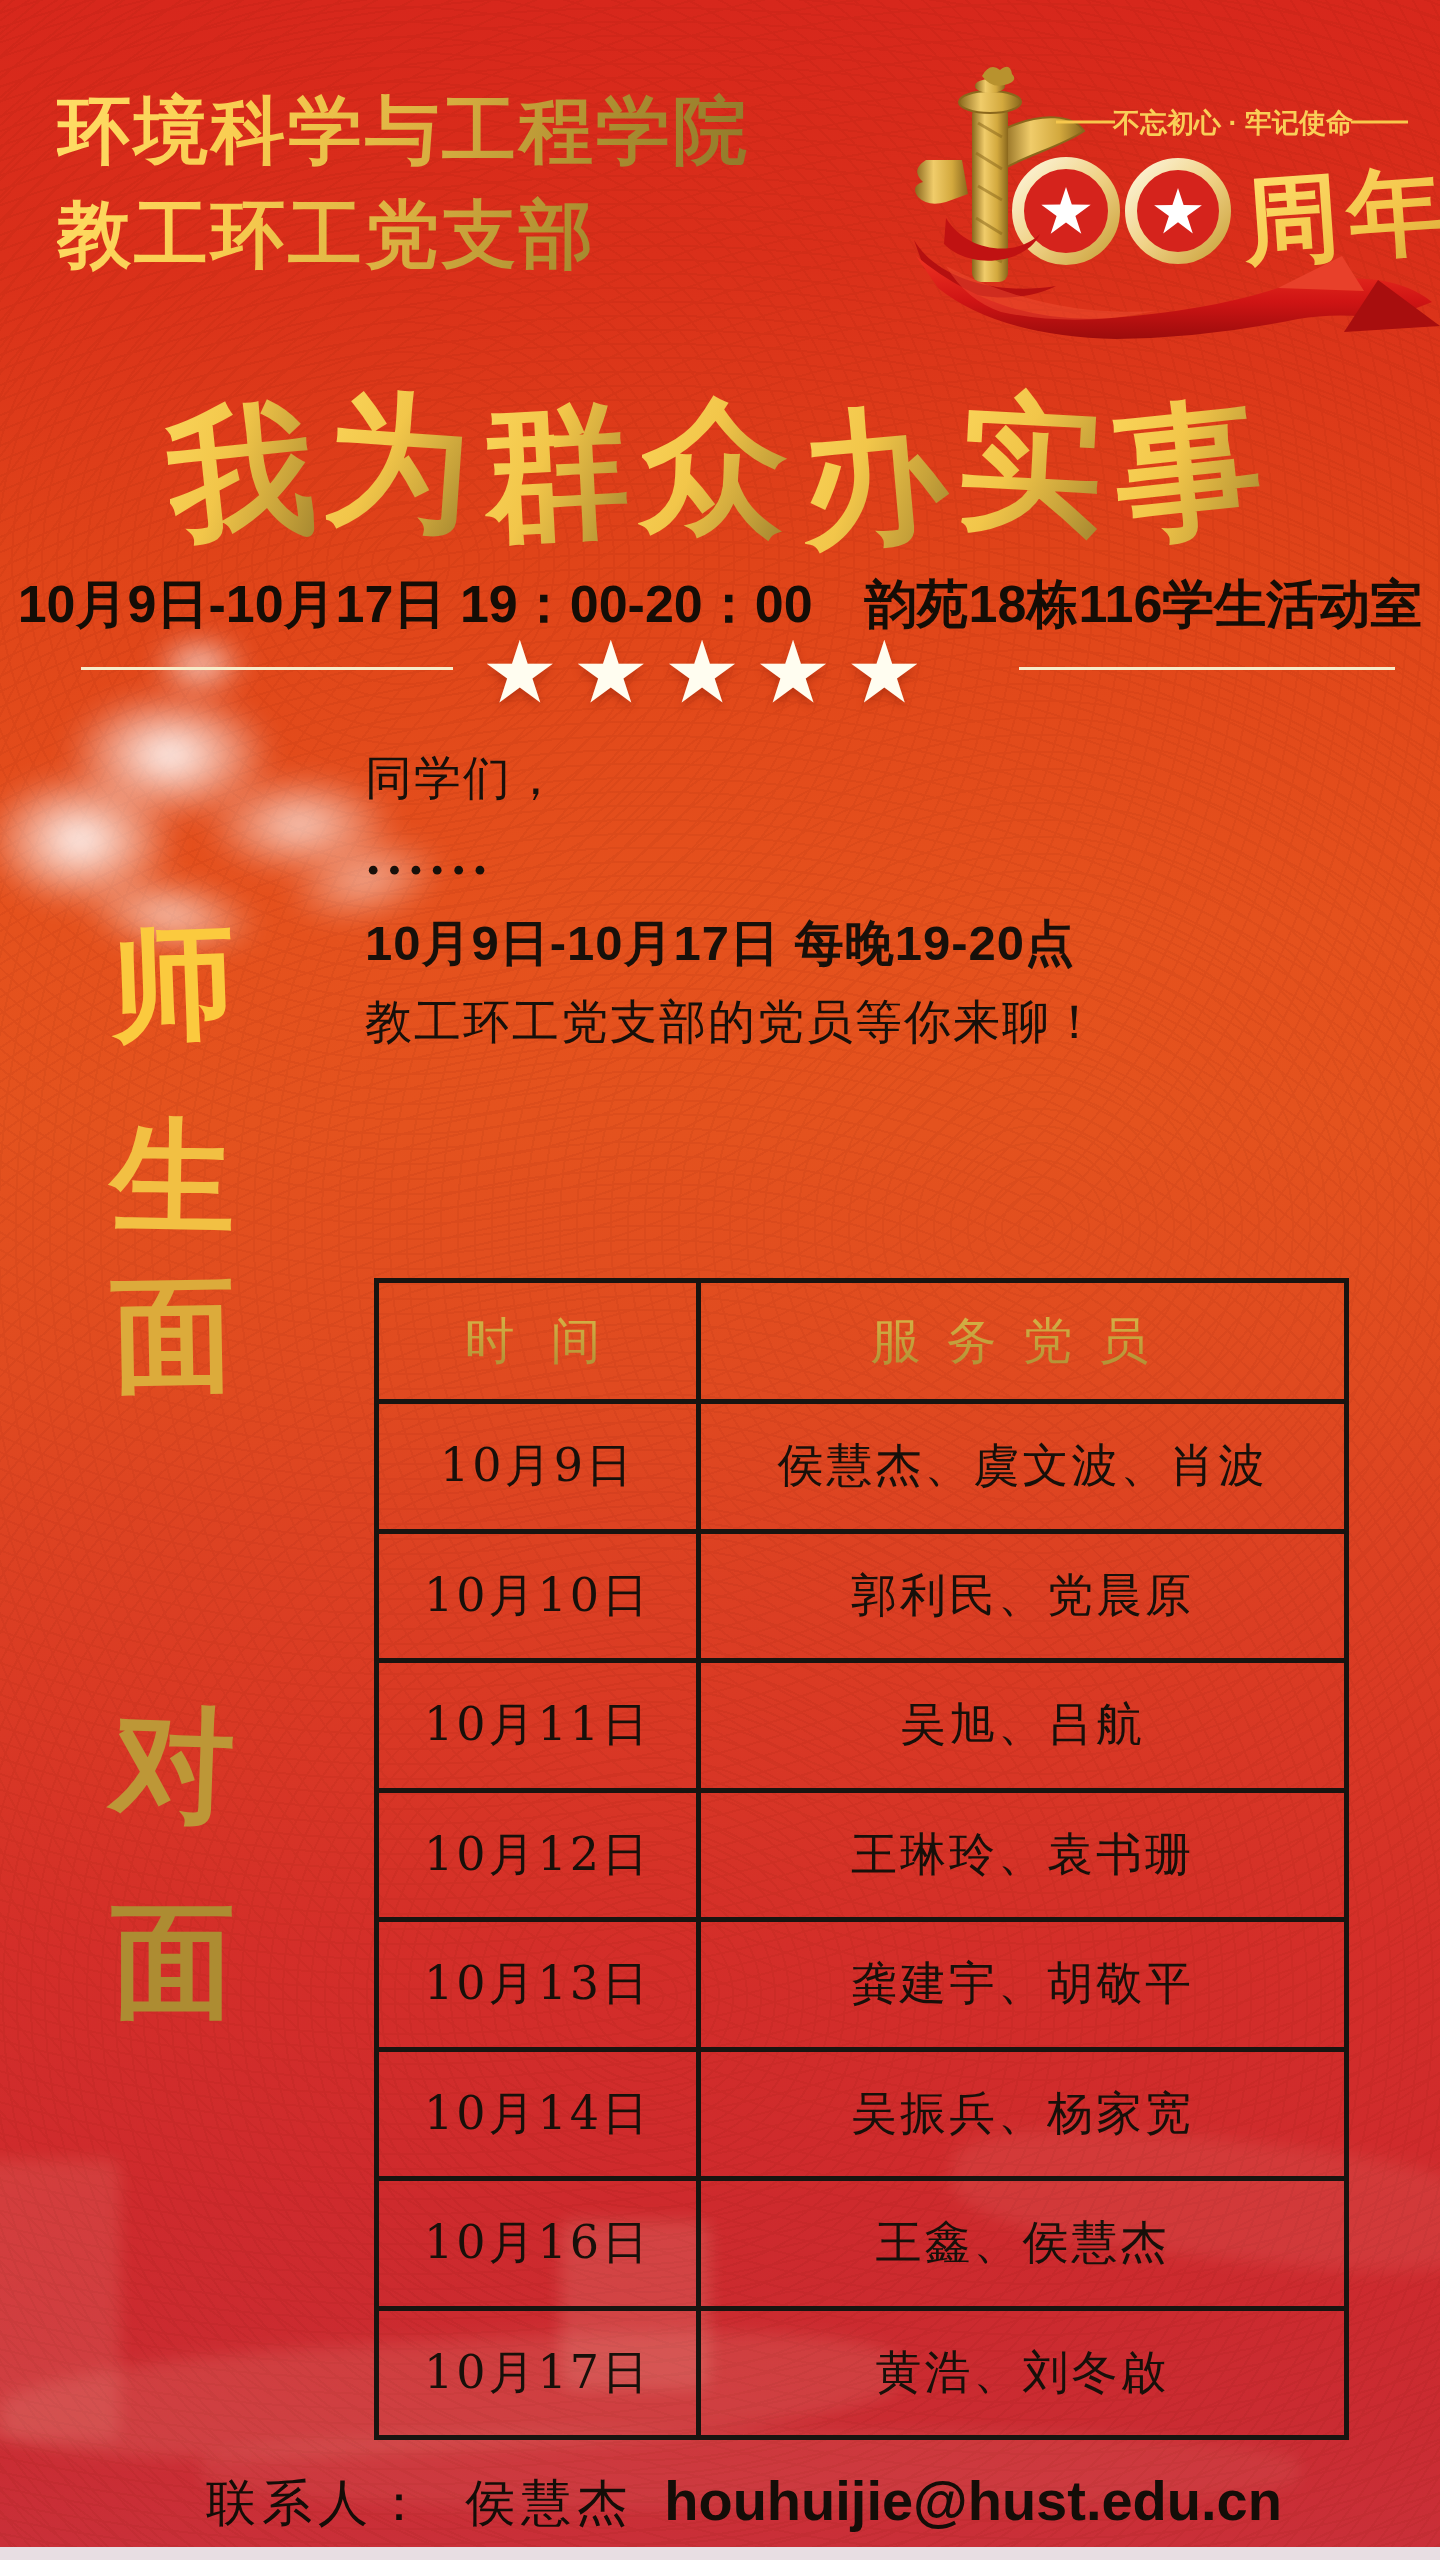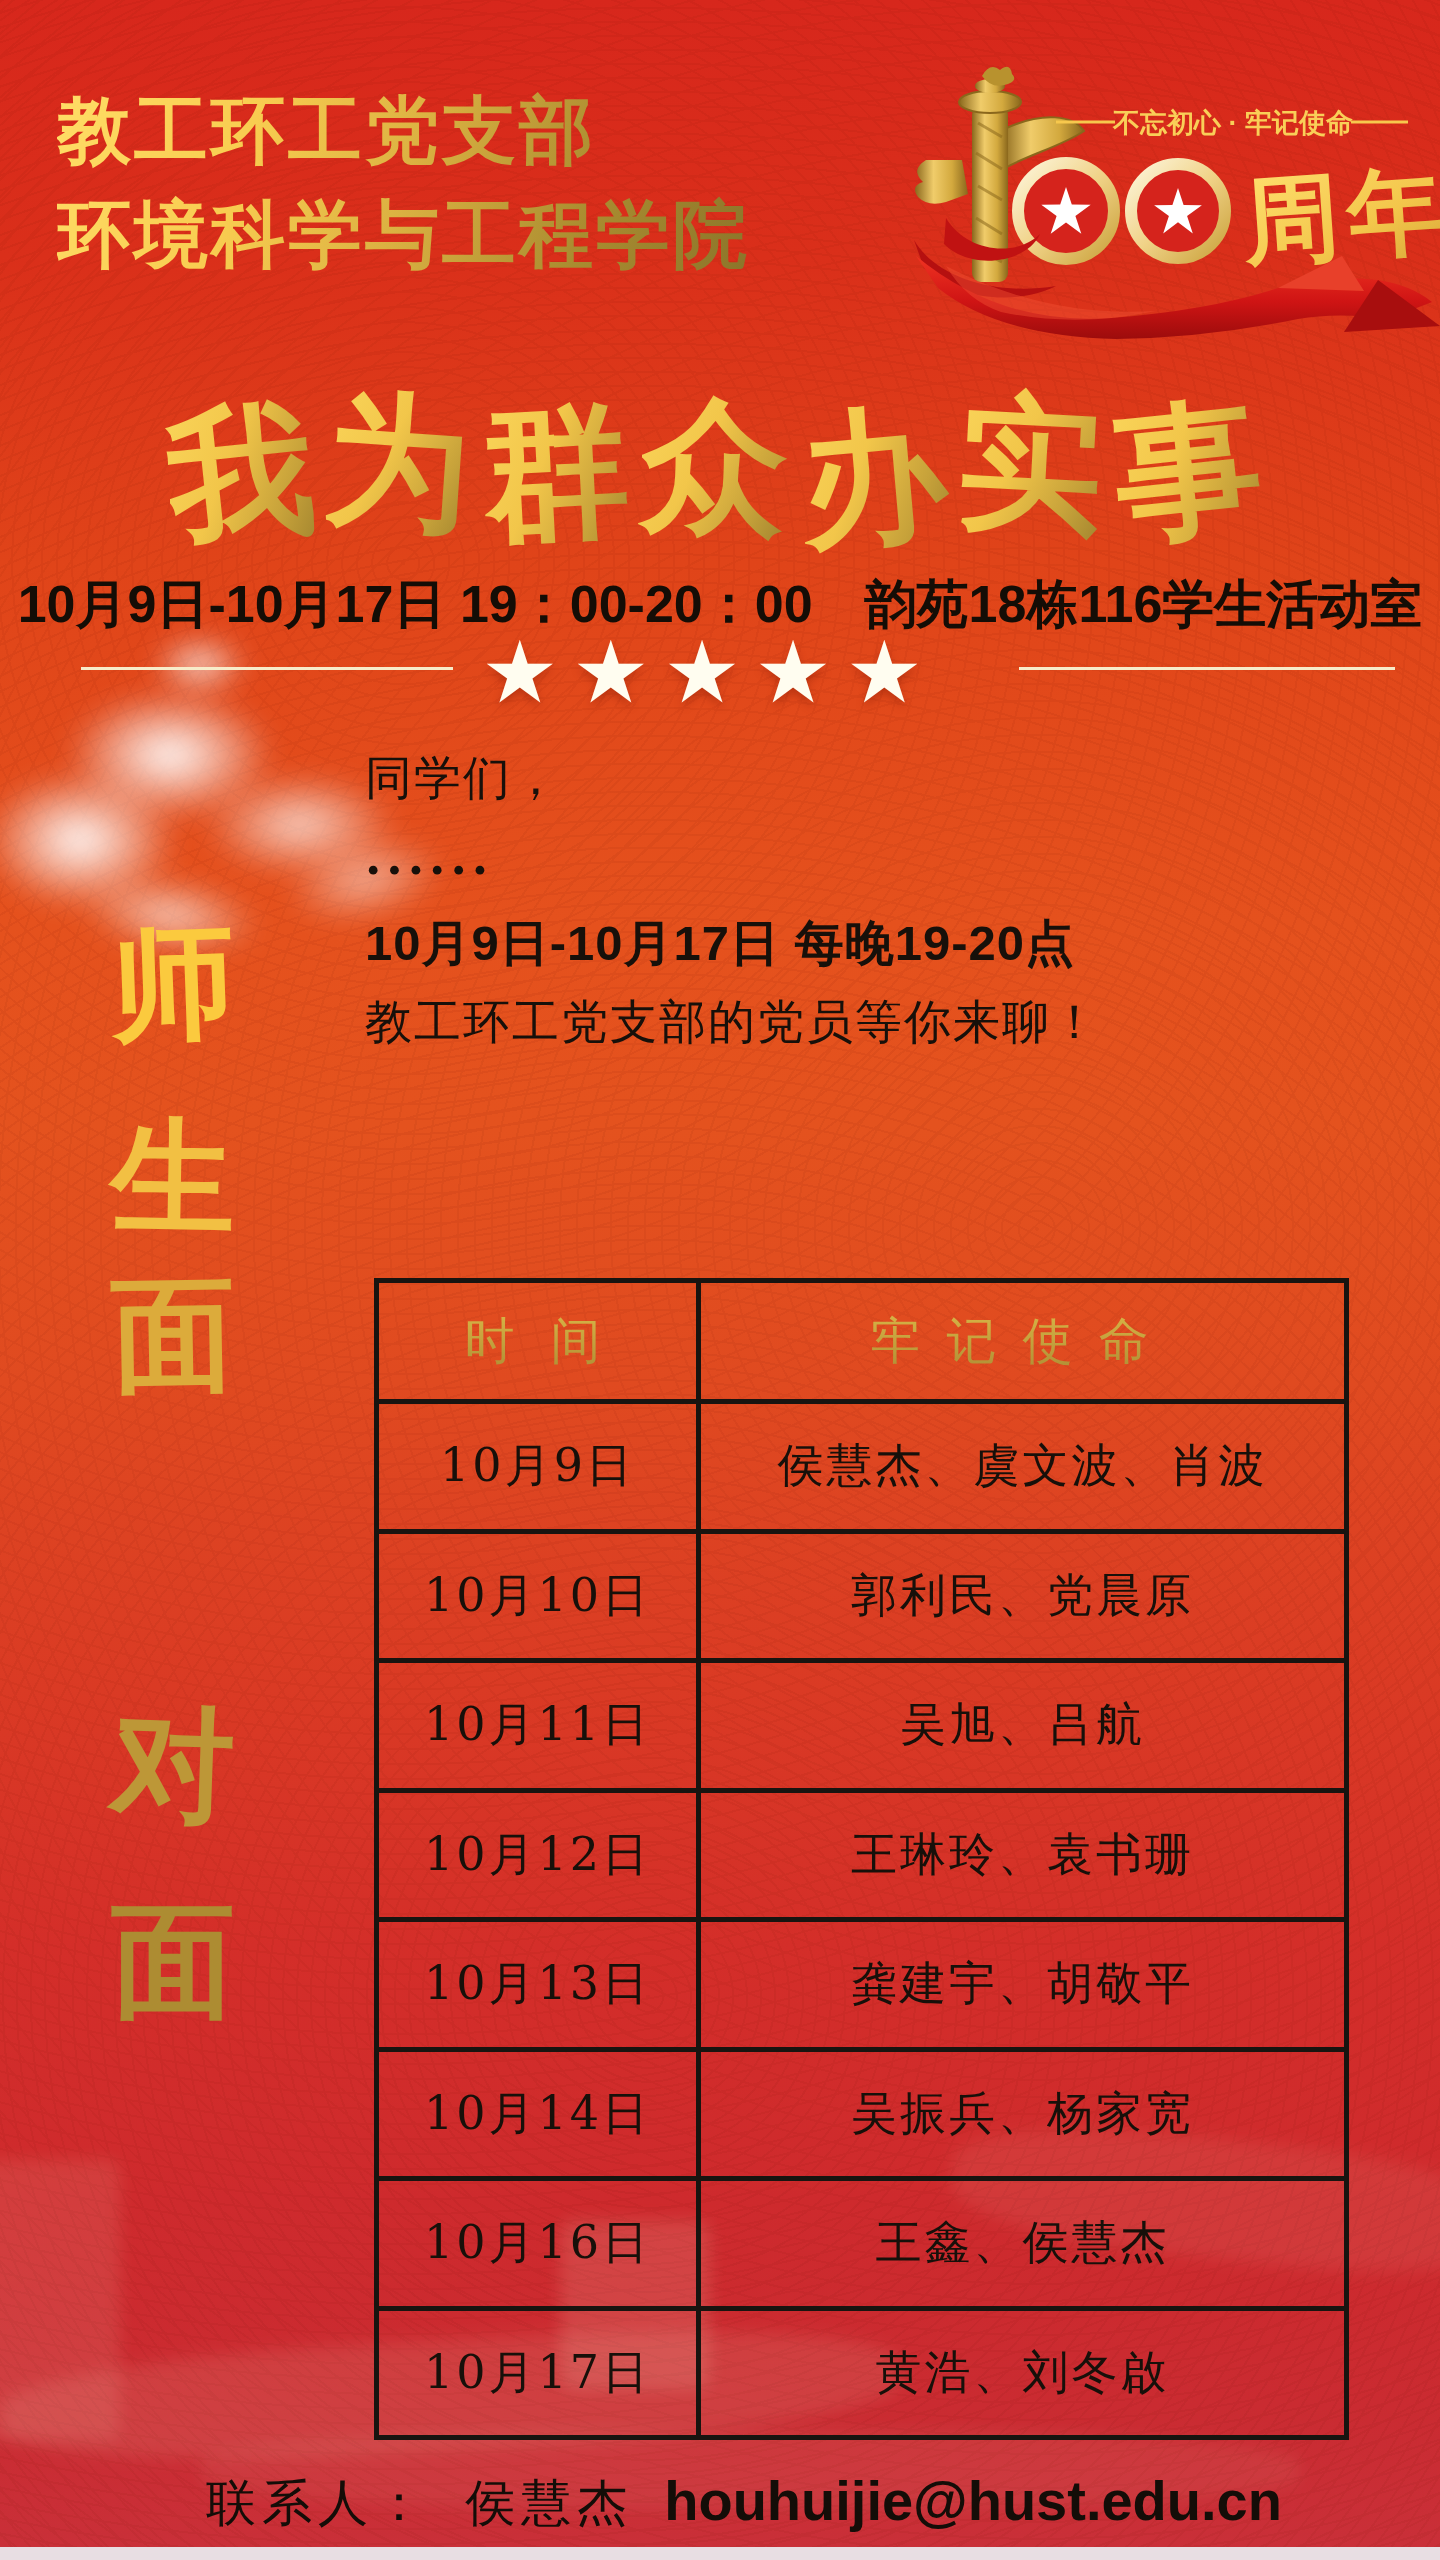--- a/index.html
+++ b/index.html
@@ -93,22 +93,22 @@
   <div class="bg"></div>
   <div class="texture"></div>
 
   <div class="gw gw1"></div>
   <div class="gw gw2"></div>
   <div class="gw gw3"></div>
   <div class="gw gw4"></div>
   <div class="gw gw5"></div>
 
   <header class="org">
+    <div>环境科学与工程学院</div>
     <div>教工环工党支部</div>
-    <div>环境科学与工程学院</div>
   </header>
 
   <div class="anniv">
     <svg width="534" height="324" viewBox="0 0 534 324">
       <defs>
         <linearGradient id="goldRing" x1="0" y1="0" x2="1" y2="1">
           <stop offset="0" stop-color="#fdf6dc"></stop>
             <stop offset=".5" stop-color="#f0d287"></stop>
             <stop offset="1" stop-color="#caa23c"></stop>
         </linearGradient>
@@ -197,21 +197,21 @@
   </div>
 
   <table class="sched">
     <colgroup>
         <col class="c1">
         <col>
       </colgroup>
     <thead>
       <tr>
         <th class="tht"><span>时  间</span></th>
-        <th class="thm"><span>牢记使命</span></th>
+        <th class="thm"><span>服务党员</span></th>
       </tr>
     </thead>
     <tbody id="tbody">
         <tr>
           <td>10月9日</td>
           <td>侯慧杰、虞文波、肖波</td>
         </tr>
         <tr>
           <td>10月10日</td>
           <td>郭利民、党晨原</td>

